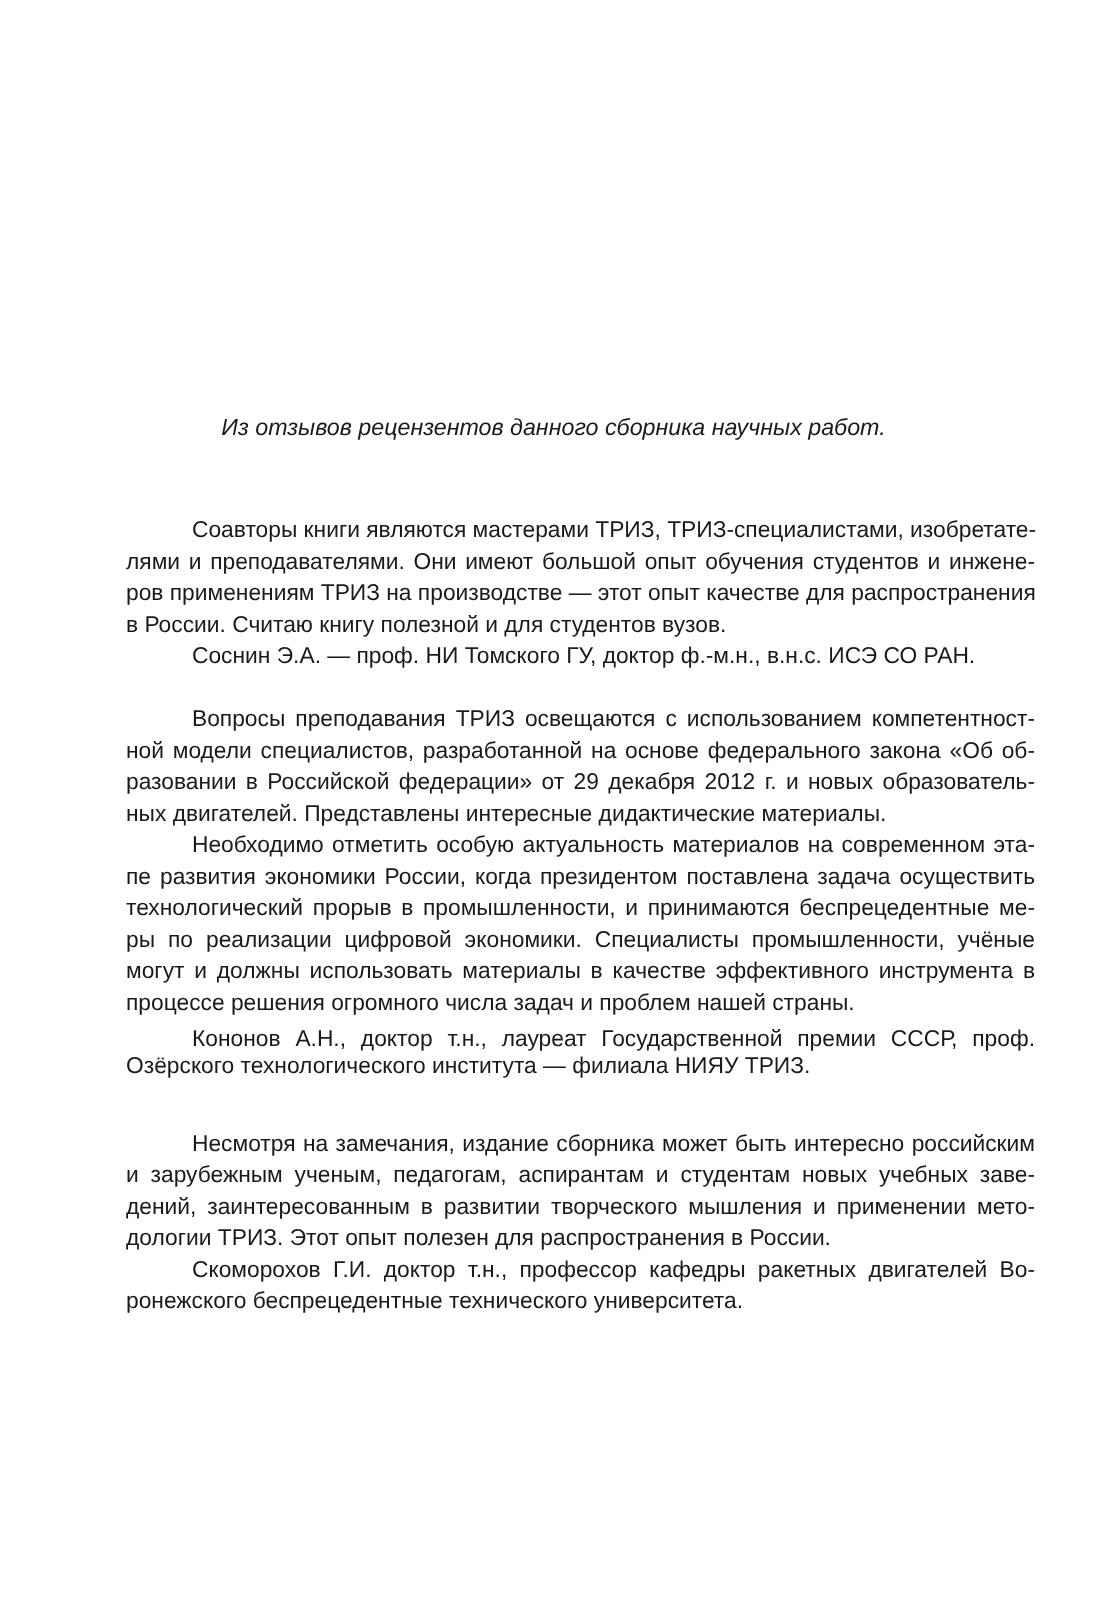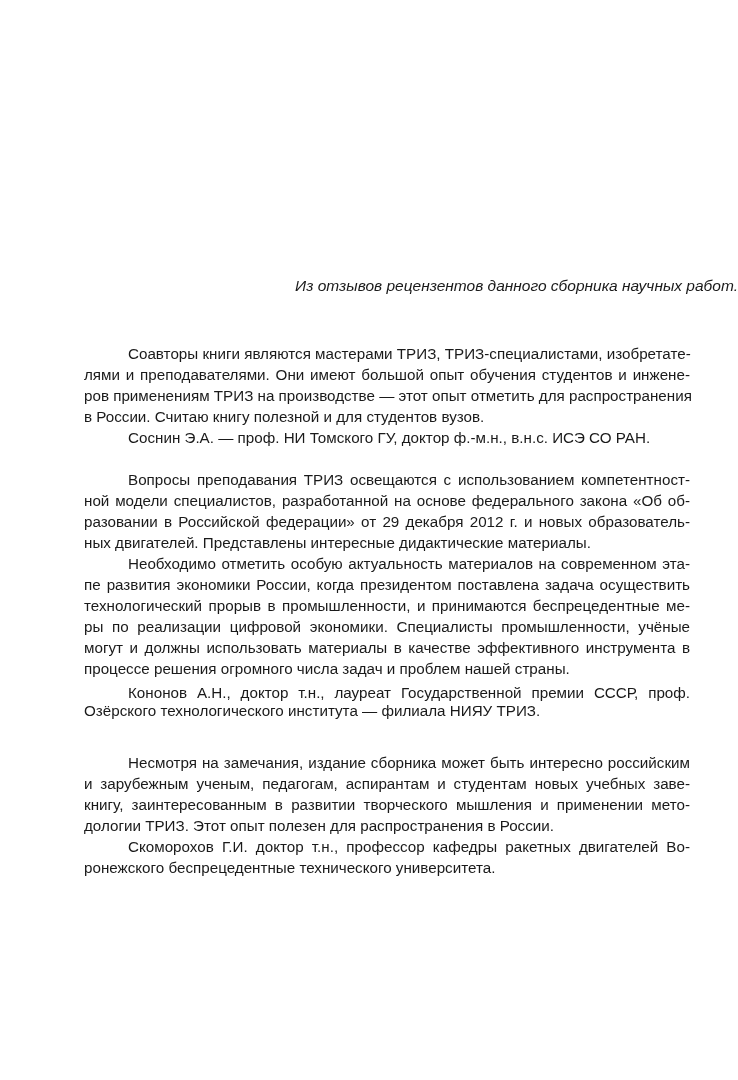--- a/index.html
+++ b/index.html
@@ -5,40 +5,40 @@
   html, body { margin: 0; padding: 0; background: #ffffff; }
   body { width: 738px; height: 1080px; position: relative; overflow: hidden; }
   .page {
     position: absolute; left: 0; top: 0; width: 738px; height: 1080px;
     background: #ffffff; color: #1a1a1a;
     font-family: "Liberation Sans", "DejaVu Sans", sans-serif;
     font-size: 15.2px;
   }
   .title {
     position: absolute; left: 0; width: 738px; top: 276px;
-    text-align: right; font-style: italic; font-size: 15.5px; line-height: 20px;
+    text-align: center; font-style: italic; font-size: 15.5px; line-height: 20px;
   }
   .line {
     position: absolute; left: 84px; width: 606px; height: 21px; line-height: 21px;
     white-space: nowrap; text-align: justify; text-align-last: justify;
   }
   .line.indent { left: 128px; width: 562px; }
   .line.last { text-align-last: left; }
   .line.it { }
 </style>
 </head>
 <body>
 
 <div class="page">
   <div class="title">Из отзывов рецензентов данного сборника научных работ.</div>
 
   <div>
     <div class="line indent" style="top:343px">Соавторы книги являются мастерами ТРИЗ, ТРИЗ-специалистами, изобретате-</div>
     <div class="line" style="top:364px">лями и преподавателями. Они имеют большой опыт обучения студентов и инжене-</div>
-    <div class="line" style="top:385px">ров применениям ТРИЗ на производстве — этот опыт отметить для распространения</div>
+    <div class="line" style="top:385px">ров применениям ТРИЗ на производстве — этот опыт качестве для распространения</div>
     <div class="line last" style="top:406px">в России. Считаю книгу полезной и для студентов вузов.</div>
     <div class="line indent last it" style="top:427px">Соснин Э.А. — проф. НИ Томского ГУ, доктор ф.-м.н., в.н.с. ИСЭ СО РАН.</div>
   </div>
 
   <div>
     <div class="line indent" style="top:469px">Вопросы преподавания ТРИЗ освещаются с использованием компетентност-</div>
     <div class="line" style="top:490px">ной модели специалистов, разработанной на основе федерального закона «Об об-</div>
     <div class="line" style="top:511px">разовании в Российской федерации» от 29 декабря 2012 г. и новых образователь-</div>
     <div class="line last" style="top:532px">ных двигателей. Представлены интересные дидактические материалы.</div>
     <div class="line indent" style="top:553px">Необходимо отметить особую актуальность материалов на современном эта-</div>
@@ -47,18 +47,18 @@
     <div class="line" style="top:616px">ры по реализации цифровой экономики. Специалисты промышленности, учёные</div>
     <div class="line" style="top:637px">могут и должны использовать материалы в качестве эффективного инструмента в</div>
     <div class="line last" style="top:658px">процессе решения огромного числа задач и проблем нашей страны.</div>
     <div class="line indent it" style="top:682px">Кононов А.Н., доктор т.н., лауреат Государственной премии СССР, проф.</div>
     <div class="line last it" style="top:700px">Озёрского технологического института — филиала НИЯУ ТРИЗ.</div>
   </div>
 
   <div>
     <div class="line indent" style="top:752px">Несмотря на замечания, издание сборника может быть интересно российским</div>
     <div class="line" style="top:773px">и зарубежным ученым, педагогам, аспирантам и студентам новых учебных заве-</div>
-    <div class="line" style="top:794px">книгу, заинтересованным в развитии творческого мышления и применении мето-</div>
+    <div class="line" style="top:794px">дений, заинтересованным в развитии творческого мышления и применении мето-</div>
     <div class="line last" style="top:815px">дологии ТРИЗ. Этот опыт полезен для распространения в России.</div>
     <div class="line indent it" style="top:836px">Скоморохов Г.И. доктор т.н., профессор кафедры ракетных двигателей Во-</div>
     <div class="line last it" style="top:857px">ронежского беспрецедентные технического университета.</div>
   </div>
 </div>
 
 </body></html>

